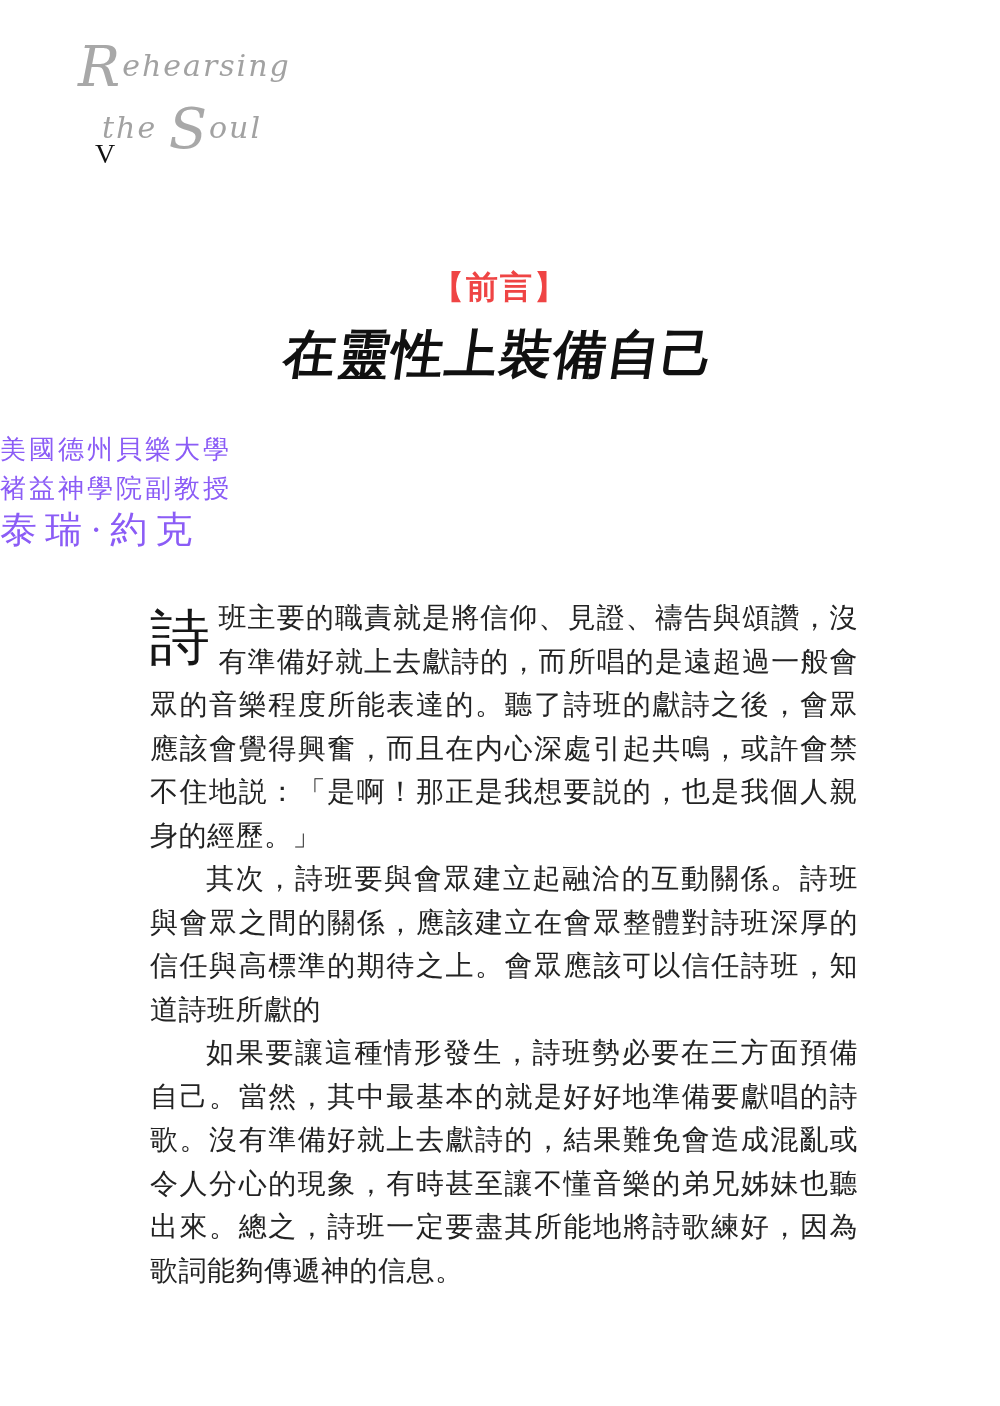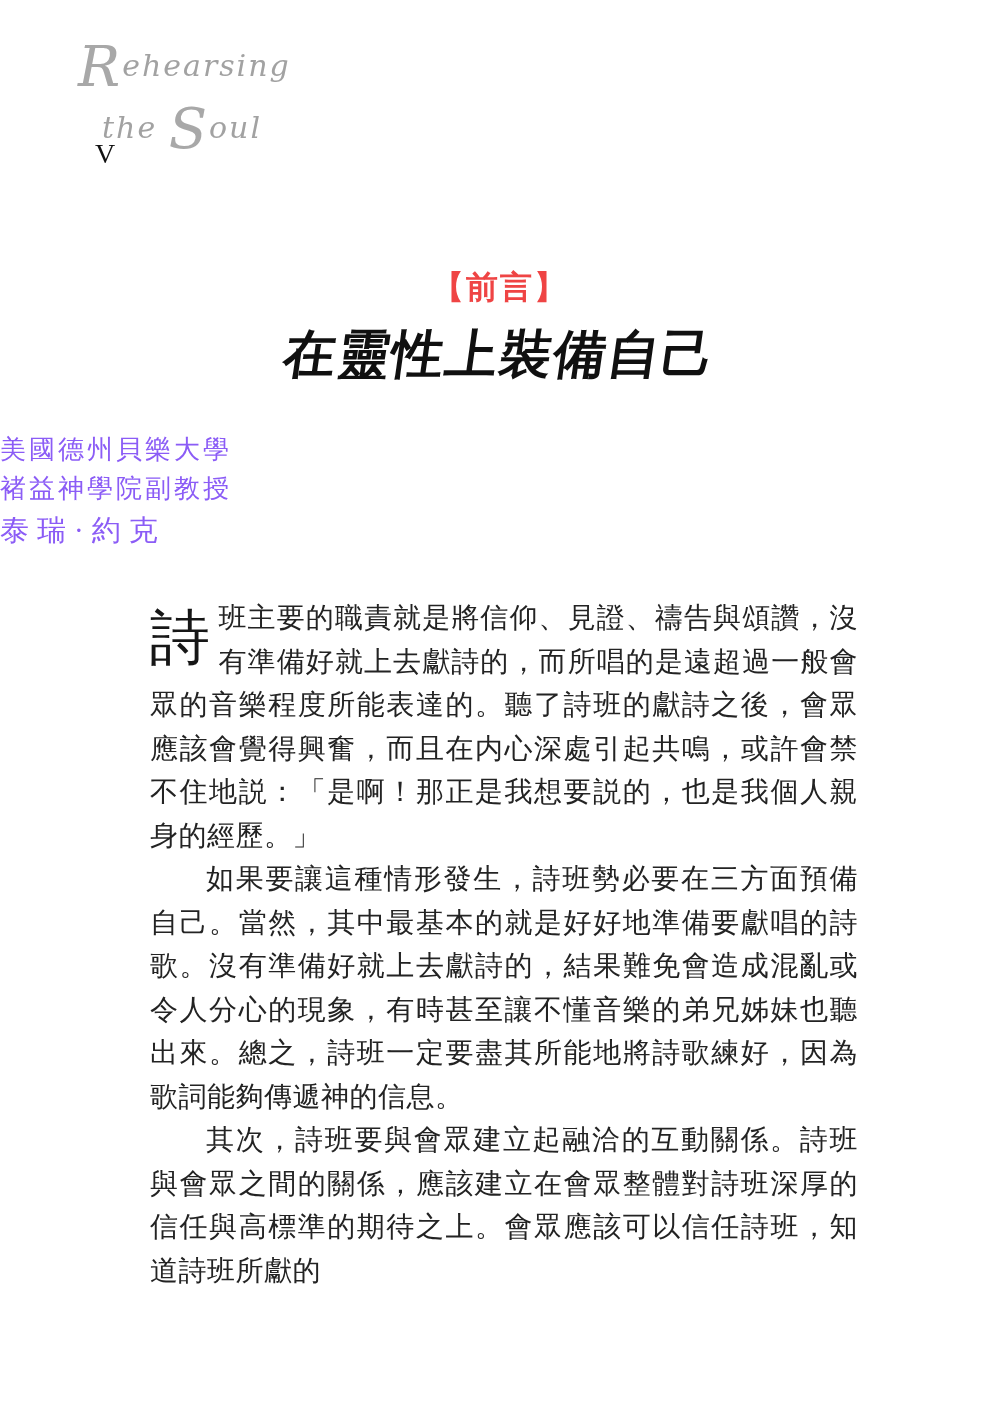--- a/index.html
+++ b/index.html
@@ -95,21 +95,21 @@
     width: 100%;
     text-align: left;
     color: #8b5cf6;
   }
   .byline-line {
     font-size: 26px;
     line-height: 39px;
     letter-spacing: 3px;
   }
   .byline-line.author {
-    font-size: 29px;
+    font-size: 37px;
     line-height: 44px;
     letter-spacing: 8px;
   }
 
   
   .body-text {
     position: absolute;
     left: 150px;
     top: 596px;
     width: 708px;
@@ -152,17 +152,17 @@
   <h1 class="page-title" style="margin:0;">在靈性上裝備自己</h1>
 
   <div class="byline">
     <div class="byline-line">美國德州貝樂大學</div>
     <div class="byline-line">褚益神學院副教授</div>
     <div class="byline-line author">泰瑞·約克</div>
   </div>
 
   <div class="body-text">
     <p><span class="drop-cap">詩</span><span>班主要的職責就是將信仰、見證、禱告與頌讚，沒有準備好就上去獻詩的，而所唱的是遠超過一般會眾的音樂程度所能表達的。聽了詩班的獻詩之後，會眾應該會覺得興奮，而且在内心深處引起共鳴，或許會禁不住地説：「是啊！那正是我想要説的，也是我個人親身的經歷。」</span></p>
+    <p class="indented">其次，詩班要與會眾建立起融洽的互動關係。詩班與會眾之間的關係，應該建立在會眾整體對詩班深厚的信任與高標準的期待之上。會眾應該可以信任詩班，知道詩班所獻的</p>
     <p class="indented">如果要讓這種情形發生，詩班勢必要在三方面預備自己。當然，其中最基本的就是好好地準備要獻唱的詩歌。沒有準備好就上去獻詩的，結果難免會造成混亂或令人分心的現象，有時甚至讓不懂音樂的弟兄姊妹也聽出來。總之，詩班一定要盡其所能地將詩歌練好，因為歌詞能夠傳遞神的信息。</p>
-    <p class="indented">其次，詩班要與會眾建立起融洽的互動關係。詩班與會眾之間的關係，應該建立在會眾整體對詩班深厚的信任與高標準的期待之上。會眾應該可以信任詩班，知道詩班所獻的</p>
   </div>
 
 </div>
 
 </body></html>

